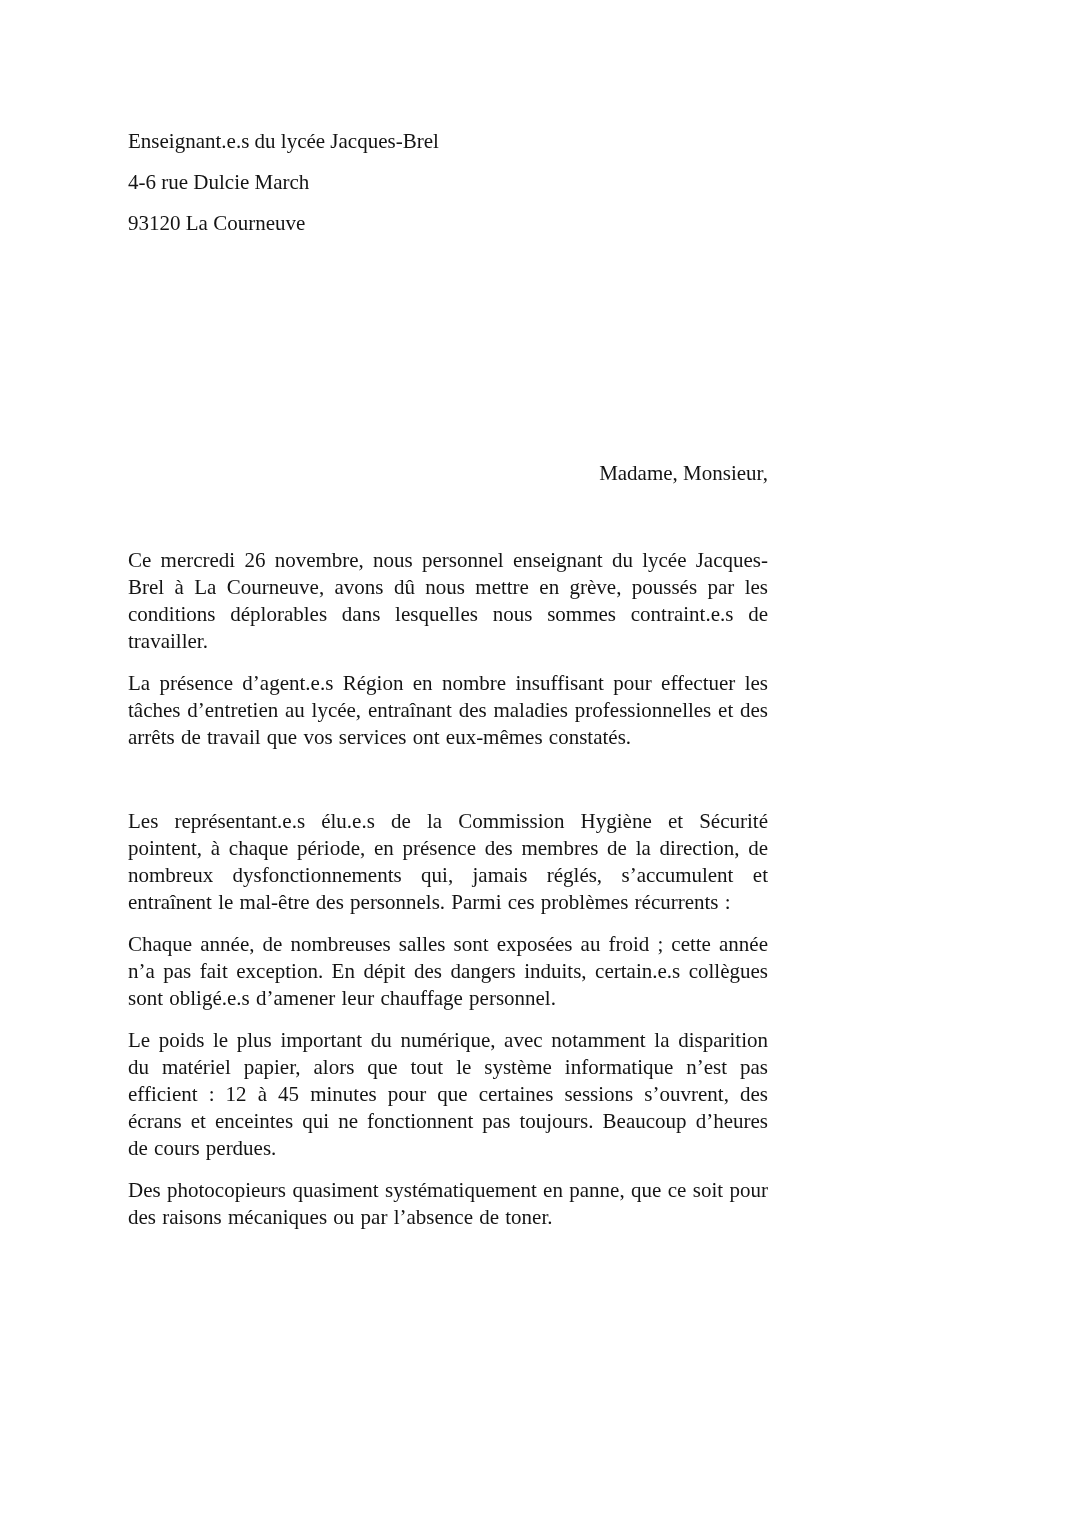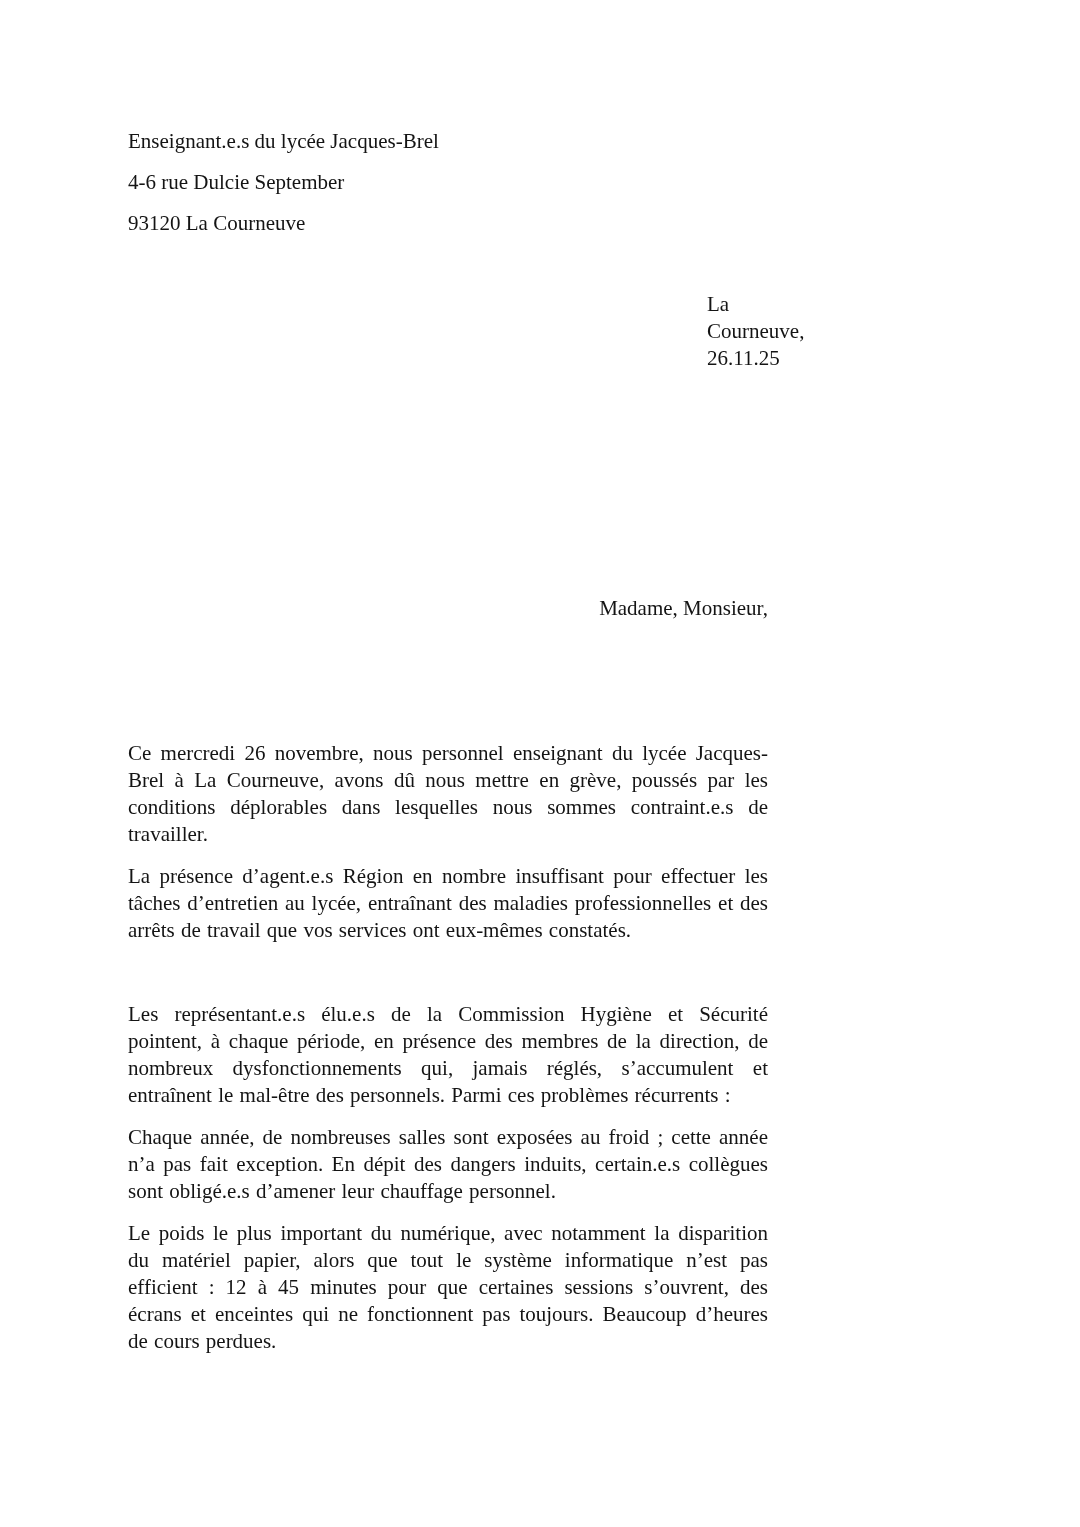--- a/index.html
+++ b/index.html
@@ -34,46 +34,46 @@
     line-height: 27px;
     text-align: right;
   }
   .para {
     margin: 15px 0 0 0;
     line-height: 27px;
     text-align: justify;
     word-spacing: 1px;
   }
   .para.first-body {
-    margin-top: 118px;
+    margin-top: 60px;
   }
   .para.after-gap {
     margin-top: 57px;
   }
 </style>
 </head>
 <body>
 
 <div class="page">
 
   <div class="sender">
     <p>Enseignant.e.s du lycée Jacques-Brel</p>
-    <p>4-6 rue Dulcie September</p>
+    <p>4-6 rue Dulcie March</p>
     <p>93120 La Courneuve</p>
   </div>
 
-  <p class="dateline">La Courneuve, 26.11.25</p>
 
   <p class="salutation">Madame, Monsieur,</p>
 
   <p class="para first-body">Ce mercredi 26 novembre, nous personnel enseignant du lycée Jacques-Brel à La Courneuve, avons dû nous mettre en grève, poussés par les conditions déplorables dans lesquelles nous sommes contraint.e.s de travailler.</p>
 
   <p class="para">La présence d’agent.e.s Région en nombre insuffisant pour effectuer les tâches d’entretien au lycée, entraînant des maladies professionnelles et des arrêts de travail que vos services ont eux-mêmes constatés.</p>
 
   <p class="para after-gap">Les représentant.e.s élu.e.s de la Commission Hygiène et Sécurité pointent, à chaque période, en présence des membres de la direction, de nombreux dysfonctionnements qui, jamais réglés, s’accumulent et entraînent le mal-être des personnels. Parmi ces problèmes récurrents :</p>
 
 
   <p class="para">Chaque année, de nombreuses salles sont exposées au froid ; cette année n’a pas fait exception. En dépit des dangers induits, certain.e.s collègues sont obligé.e.s d’amener leur chauffage personnel.</p>
 
   <p class="para">Le poids le plus important du numérique, avec notamment la disparition du matériel papier, alors que tout le système informatique n’est pas efficient : 12 à 45 minutes pour que certaines sessions s’ouvrent, des écrans et enceintes qui ne fonctionnent pas toujours. Beaucoup d’heures de cours perdues.</p>
 
+  <p class="para">Des photocopieurs quasiment systématiquement en panne, que ce soit pour des raisons mécaniques ou par l’absence de toner.</p>
 
 </div>
 
 </body></html>

